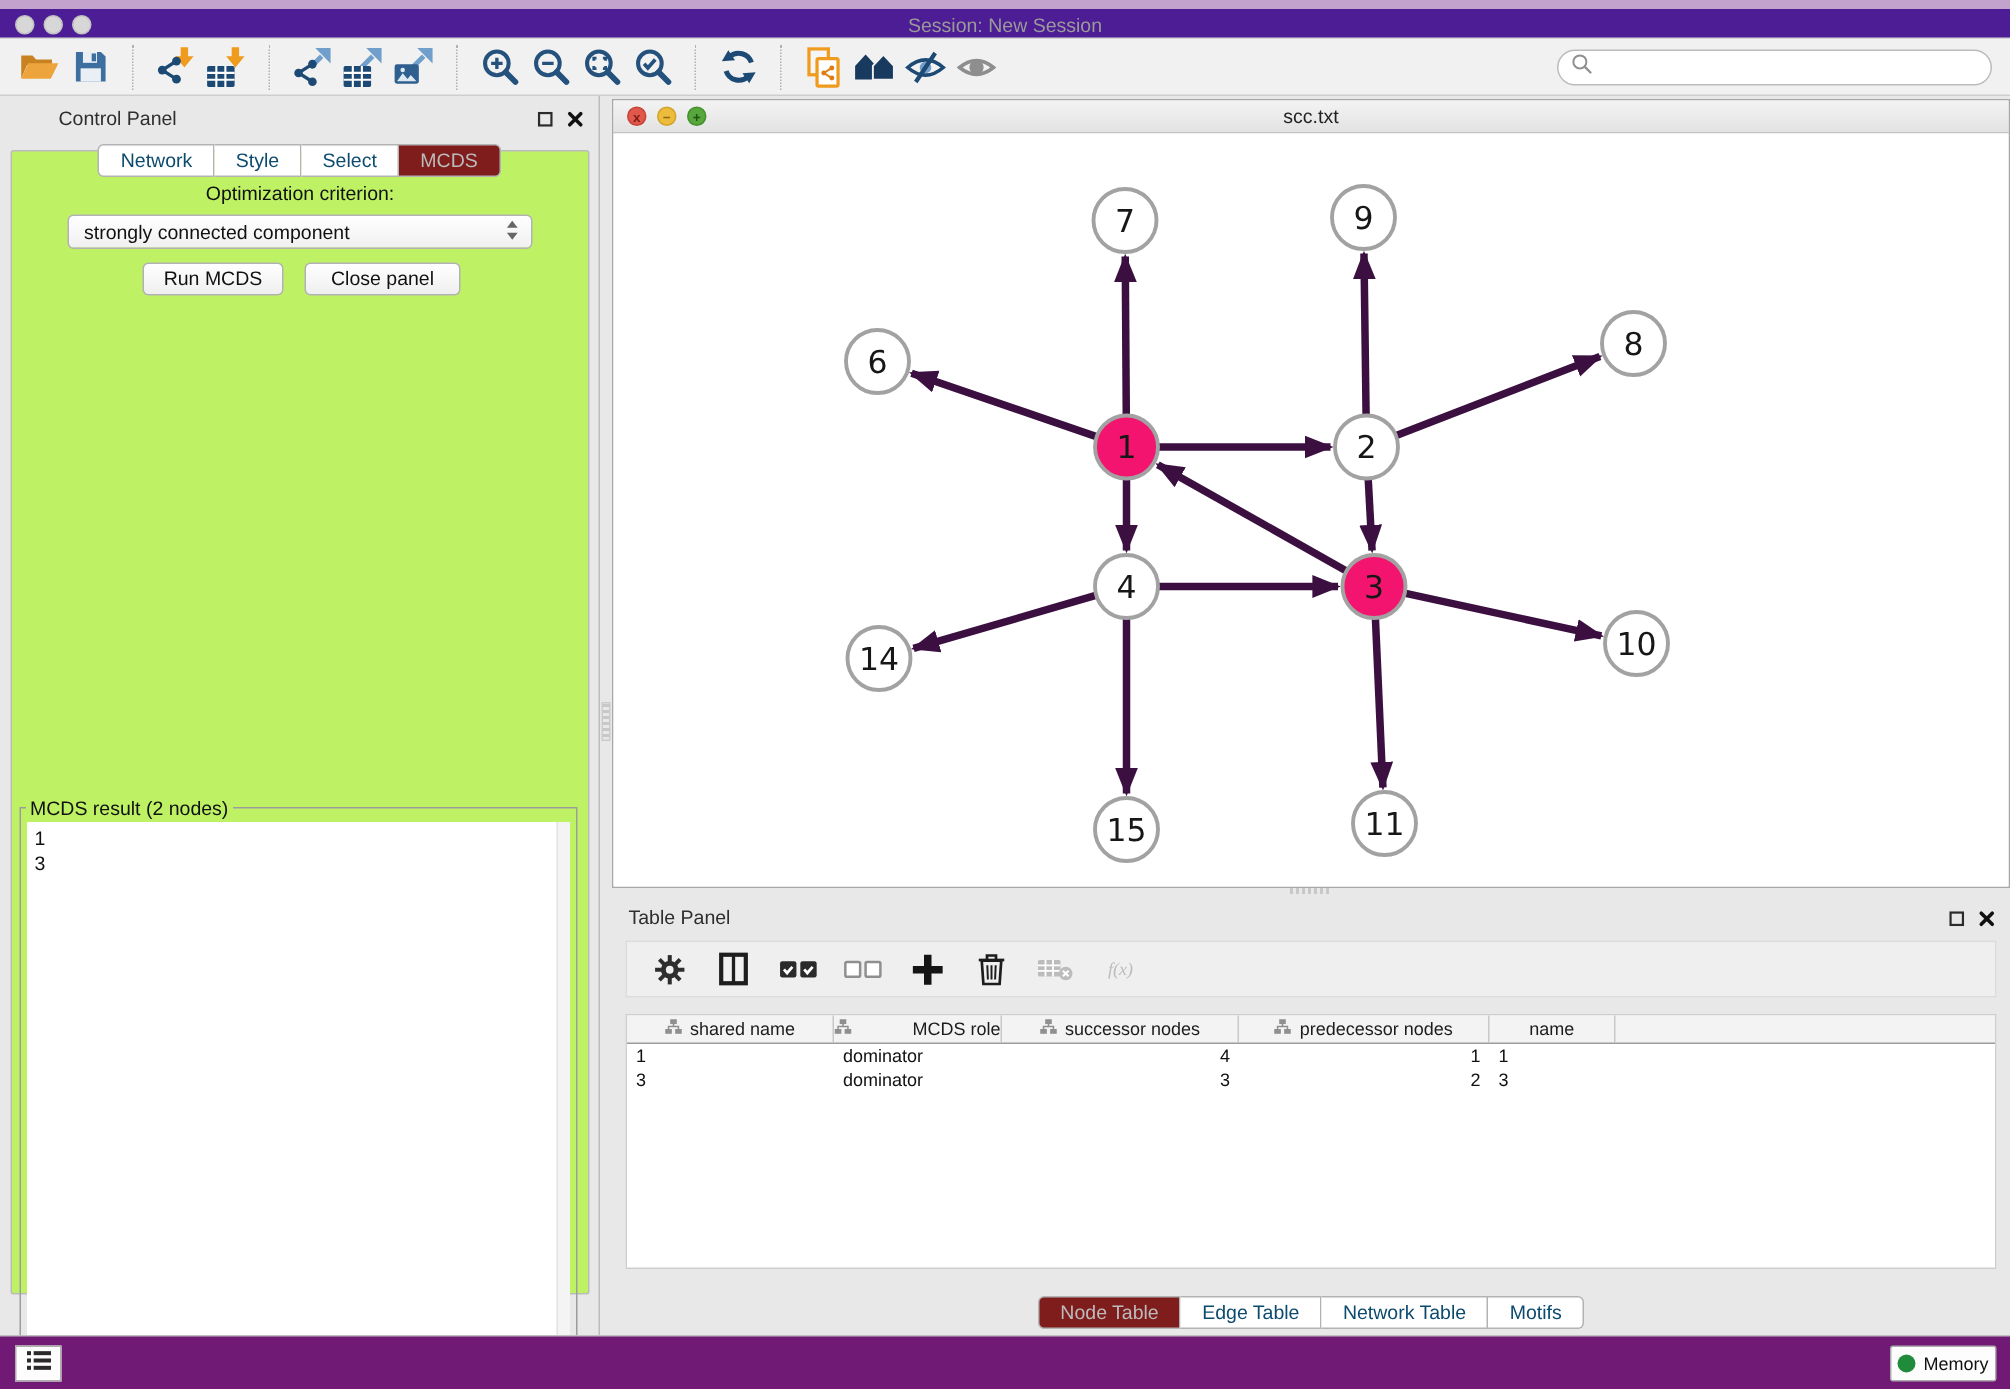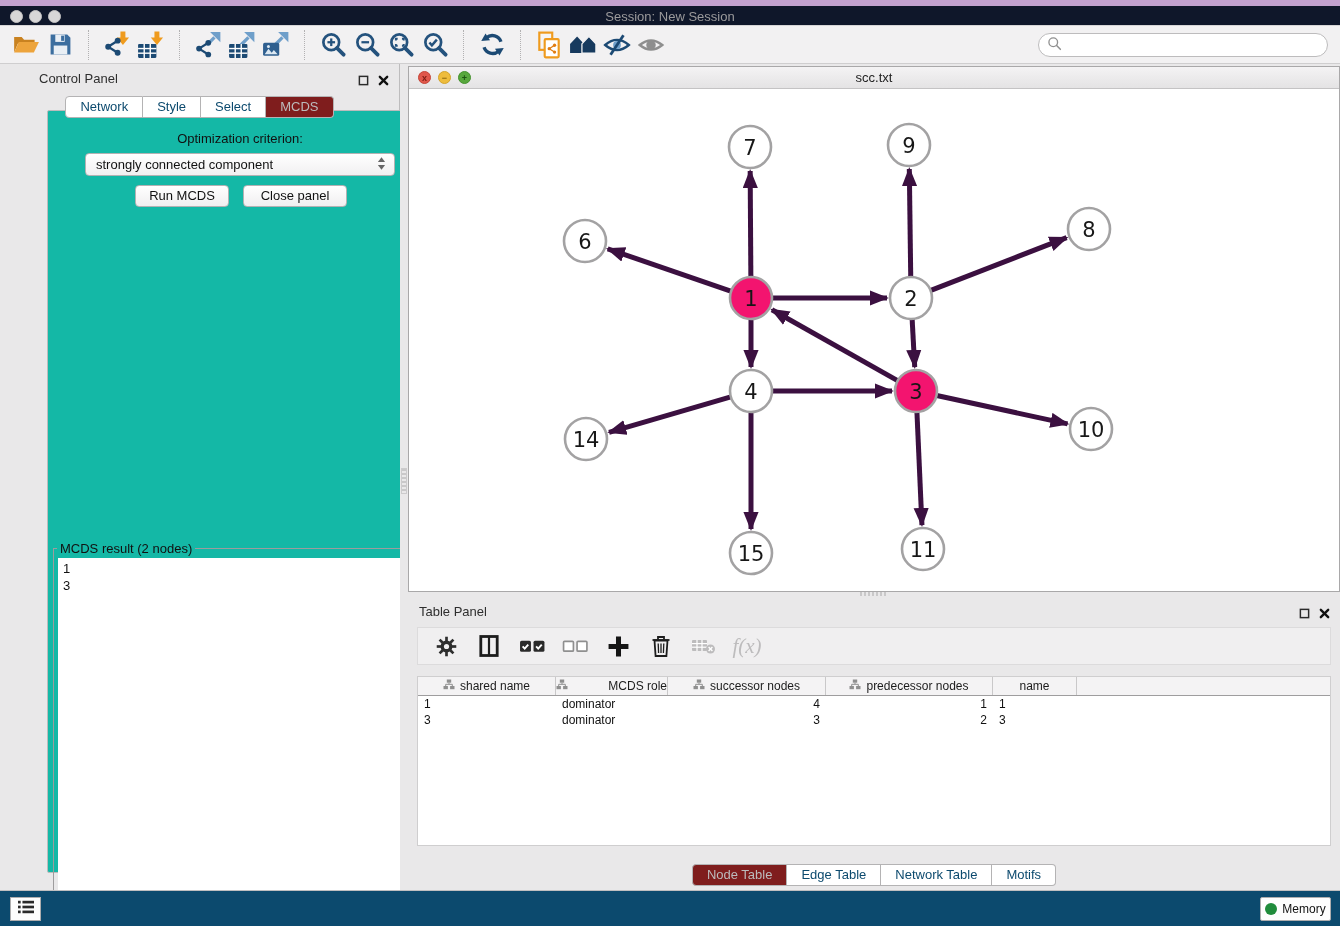--- a/index.html
+++ b/index.html
@@ -1,39 +1,39 @@
 <!DOCTYPE html>
 <html><head>
 <meta charset="utf-8">
 <style>
   * { margin:0; padding:0; box-sizing:border-box; }
   html,body { width:1340px; height:926px; font-family:"Liberation Sans","DejaVu Sans",sans-serif; background:#e9e8e9; overflow:hidden; }
   
   #top-strip { position:absolute; left:0; top:0; width:1340px; height:6px; background:#c3a2ce; }
-  #titlebar { position:absolute; left:0; top:6px; width:1340px; height:20px; background:#0f172a; border-bottom:1px solid #d6d5d6; }
+  #titlebar { position:absolute; left:0; top:6px; width:1340px; height:20px; background:#4c1d95; border-bottom:1px solid #d6d5d6; }
   .mac-dot { position:absolute; top:4px; width:13px; height:13px; border-radius:50%; background:#d8d7d7; border:1px solid #c3c2c2; }
   #app-title { position:absolute; left:0; right:0; top:3px; text-align:center; font-size:13px; color:#9b9a9b; }
   
   #toolbar { position:absolute; left:0; top:26px; width:1340px; height:38px; background:#f2f1f2; border-bottom:1px solid #cfcecf; display:flex; align-items:center; }
   .tgroup { display:flex; align-items:center; height:32px; padding:0 9px; }
   .tsep { width:1px; height:30px; border-left:1px dotted #b2b1b2; margin:0 2px; }
   .tbtn { width:34px; height:32px; display:flex; align-items:center; justify-content:center; cursor:default; }
   #toolbar-search { position:absolute; right:12px; top:7px; width:290px; height:24px; background:#fff; border:1px solid #bdbcbd; border-radius:12px; display:flex; align-items:center; padding-left:8px; }
   #toolbar-search input { border:none; outline:none; flex:1; font-size:12px; margin-left:5px; background:transparent; }
   
   #control-panel { position:absolute; left:0; top:64px; width:400px; height:826px; background:#e9e8e9; border-right:1px solid #bdbcbd;padding-left:28px; }
   .panel-header { position:relative; height:28px; }
   .panel-title { position:absolute; left:11px; top:7px; font-size:13px; color:#2e2e2e; }
   .win-icons { position:absolute; right:10px; top:8px; display:flex; gap:9px; align-items:center; }
   #cp-tabs { position:absolute; left:0; right:0; top:32px; display:flex; justify-content:center; z-index:3; }
   .seg-tab { height:22px; line-height:20px; padding:0 14px; font-size:13px; background:#fff; border:1px solid #b4b3b4; border-left:none; color:#0c4a6e; }
   .seg-tab:first-child { border-left:1px solid #b4b3b4; border-radius:4px 0 0 4px; }
   .seg-tab:last-child { border-radius:0 4px 4px 0; }
   .seg-tab.active { background:#7f1d1d; color:#bcbbbc; }
-  #cp-body { position:absolute; left:7px; top:46px; width:386px; height:763px; background:#14b8a6; border:1px solid #bcbbbc; border-radius:2px;margin-left:40px; }
+  #cp-body { position:absolute; left:7px; top:36px; width:386px; height:763px; background:#bef264; border:1px solid #bcbbbc; border-radius:2px; }
   #opt-label { position:absolute; left:0; right:0; top:20px; text-align:center; font-size:13px; color:#111; }
   #criterion-select { position:absolute; left:37px; top:42px; width:310px; height:23px; background:linear-gradient(#ffffff,#f1f0f1); border:1px solid #b3b2b3; border-radius:4px; font-size:13px; display:flex; align-items:center; padding:0 8px 0 10px; color:#111; }
   #criterion-select .spacer { flex:1; }
   .cp-btn { position:absolute; top:74px; height:22px; background:linear-gradient(#ffffff,#f0eff0); border:1px solid #b3b2b3; border-radius:4px; font-size:13px; color:#111; text-align:center; line-height:20px; }
   #run-btn { left:87px; width:94px; }
   #close-btn { left:195px; width:104px; }
   #result-box { position:absolute; left:5px; top:430px; width:372px; height:377px; border:1px solid #9d9c9d; }
   #result-box legend { font-size:13px; color:#111; padding:0 3px; margin-left:3px; }
   #result-text-wrap { position:absolute; left:4px; top:2px; right:4px; bottom:4px; background:#fff; }
   #result-text { font-size:13px; color:#111; padding:2px 0 0 5px; white-space:pre; line-height:17px; }
@@ -47,29 +47,29 @@
   #network-window { position:absolute; left:408px; top:66px; width:932px; height:526px; background:#fff; border:1px solid #a9a8a9; }
   #net-titlebar { position:absolute; left:0; top:0; right:0; height:22px; background:linear-gradient(#f4f3f4,#e4e3e4); border-bottom:1px solid #c4c3c4; }
   .traffic { position:absolute; top:4px; width:13px; height:13px; border-radius:50%; font-size:9px; font-weight:bold; text-align:center; line-height:12px; }
   #net-title { position:absolute; left:0; right:0; top:3px; text-align:center; font-size:13px; color:#222; }
   #net-canvas { position:absolute; left:0; top:22px; width:930px; height:502px; background:#fff; }
   #graph-svg { width:100%; height:100%; }
   
   #table-panel { position:absolute; left:408px; top:597px; width:932px; height:293px; background:#e9e8e9; }
   #tp-toolbar { position:absolute; left:9px; top:30px; width:914px; height:38px; background:#f0eff0; border:1px solid #dcdbdc; display:flex; align-items:center; padding-left:13px; gap:13px; }
   .tp-btn { width:30px; height:30px; display:flex; align-items:center; justify-content:center; }
-  .fx { font-family:"Liberation Serif","DejaVu Serif",serif; font-style:italic; font-size:21px; color:#bdbcbd; }
+  .fx { font-family:"Liberation Serif","DejaVu Serif",serif; font-style:italic; font-size:12px; color:#bdbcbd; }
   #node-table { position:absolute; left:9px; top:79px; width:914px; height:170px; background:#fff; border:1px solid #cfcecf; }
   #nt-header { position:absolute; left:0; top:0; height:19px; right:0; background:#f4f3f4; border-bottom:1px solid #9e9d9e; display:flex; }
   .nt-hcell { height:18px; display:flex; align-items:center; justify-content:center; gap:5px; font-size:12px; color:#1c1c1c; border-right:1px solid #c9c8c9; }
   .nt-row { display:flex; height:16px; }
   .nt-cell { font-size:12px; color:#111; padding:1px 6px 0 6px; overflow:hidden; white-space:nowrap; }
   #tp-tabs { position:absolute; left:0; right:0; top:267px; display:flex; justify-content:center;align-items:flex-end; }
   
-  #status-bar { position:absolute; left:0; top:890px; width:1340px; height:36px; background:#0c4a6e; border-top:1px solid #c0bfc0; }
+  #status-bar { position:absolute; left:0; top:890px; width:1340px; height:36px; background:#701a75; border-top:1px solid #c0bfc0; }
   #list-btn { position:absolute; left:10px; top:6px; width:31px; height:24px; background:#fdfdfd; border:1px solid #aeadae; display:flex; align-items:center; justify-content:center; }
   #memory-btn { position:absolute; right:9px; top:6px; width:71px; height:24px; background:#fdfdfd; border:1px solid #aeadae; border-radius:2px; display:flex; align-items:center; justify-content:center; gap:5px; font-size:12px; color:#111; }
   #memory-dot { width:12px; height:12px; border-radius:50%; background:#1f8b3b; }
 </style>
 </head>
 <body>
 
 <div id="top-strip"></div>
 <div id="titlebar">
   <span class="mac-dot" style="left:10px"></span>

